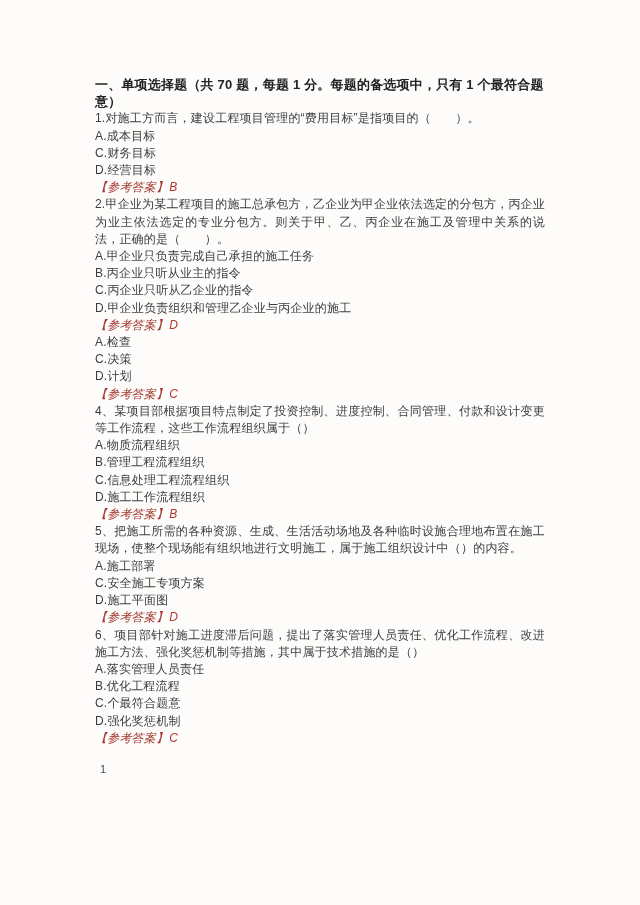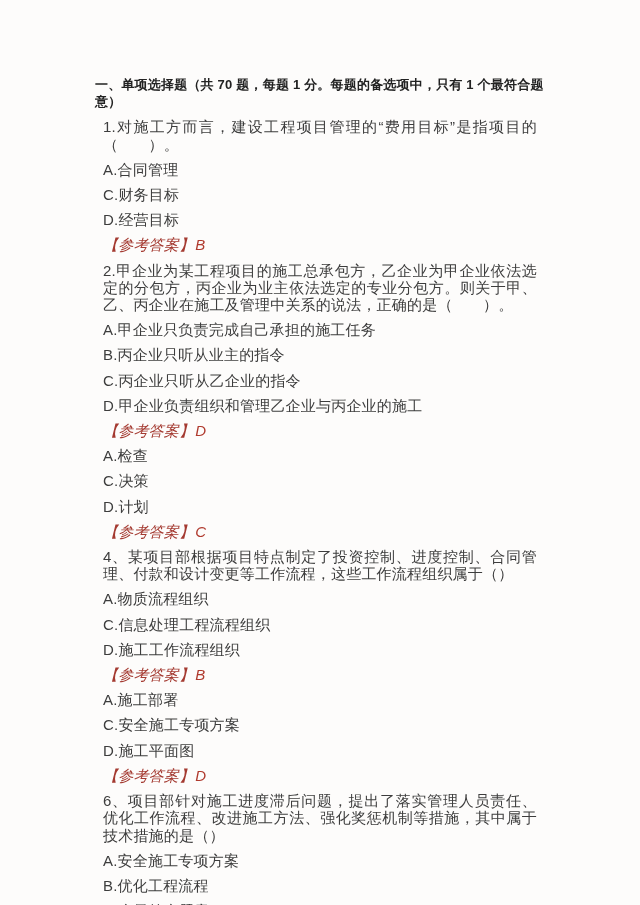--- a/index.html
+++ b/index.html
@@ -19,22 +19,22 @@
     background: #fdfcfb;
   }
   .doc-header {
     font-size: 13px;
     font-weight: bold;
     color: #222222;
     line-height: 17.2px;
     letter-spacing: 0.2px;
   }
   .question p {
-    margin: 8px;
-    font-size: 15px;
+    margin: 0;
+    font-size: 12px;
     line-height: 17.2px;
     color: #3d3d3d;
     letter-spacing: 0.2px;
     text-align: justify;
   }
   .question p.answer {
     color: #a43a31;
     font-style: italic;
   }
   .answer .ans-letter {
@@ -50,21 +50,21 @@
 </style>
 </head>
 <body>
 
 <div class="page">
   <div class="doc-header">一、单项选择题（共 70 题，每题 1 分。每题的备选项中，只有 1 个最符合题意）</div>
 
   <div id="questions">
   <div class="question">
     <p class="stem">1.对施工方而言，建设工程项目管理的“费用目标”是指项目的（　　）。</p>
-    <p class="option">A.合同管理</p>
+    <p class="option">A.成本目标</p>
         <p class="option">C.财务目标</p>
         <p class="option">D.经营目标</p>
         <p class="answer"><span>【参考答案】</span><span class="ans-letter">B</span></p>
   </div>
 
   <div class="question">
     <p class="stem">2.甲企业为某工程项目的施工总承包方，乙企业为甲企业依法选定的分包方，丙企业为业主依法选定的专业分包方。则关于甲、乙、丙企业在施工及管理中关系的说法，正确的是（　　）。</p>
     <p class="option">A.甲企业只负责完成自己承担的施工任务</p>
         <p class="option">B.丙企业只听从业主的指令</p>
         <p class="option">C.丙企业只听从乙企业的指令</p>
@@ -75,35 +75,37 @@
   <div class="question">
     <p class="option">A.检查</p>
         <p class="option">C.决策</p>
         <p class="option">D.计划</p>
         <p class="answer"><span>【参考答案】</span><span class="ans-letter">C</span></p>
   </div>
 
   <div class="question">
     <p class="stem">4、某项目部根据项目特点制定了投资控制、进度控制、合同管理、付款和设计变更等工作流程，这些工作流程组织属于（）</p>
     <p class="option">A.物质流程组织</p>
+        <p class="option">B.管理工程流程组织</p>
         <p class="option">C.信息处理工程流程组织</p>
         <p class="option">D.施工工作流程组织</p>
         <p class="answer"><span>【参考答案】</span><span class="ans-letter">B</span></p>
   </div>
 
   <div class="question">
+    <p class="stem">5、把施工所需的各种资源、生成、生活活动场地及各种临时设施合理地布置在施工现场，使整个现场能有组织地进行文明施工，属于施工组织设计中（）的内容。</p>
     <p class="option">A.施工部署</p>
         <p class="option">C.安全施工专项方案</p>
         <p class="option">D.施工平面图</p>
         <p class="answer"><span>【参考答案】</span><span class="ans-letter">D</span></p>
   </div>
 
   <div class="question">
     <p class="stem">6、项目部针对施工进度滞后问题，提出了落实管理人员责任、优化工作流程、改进施工方法、强化奖惩机制等措施，其中属于技术措施的是（）</p>
-    <p class="option">A.安全施工专项方案</p>
+    <p class="option">A.落实管理人员责任</p>
         <p class="option">B.优化工程流程</p>
         <p class="option">C.个最符合题意</p>
         <p class="option">D.强化奖惩机制</p>
         <p class="answer"><span>【参考答案】</span><span class="ans-letter">C</span></p>
   </div>
 </div>
 
   <div class="page-number">1</div>
 </div>
 

